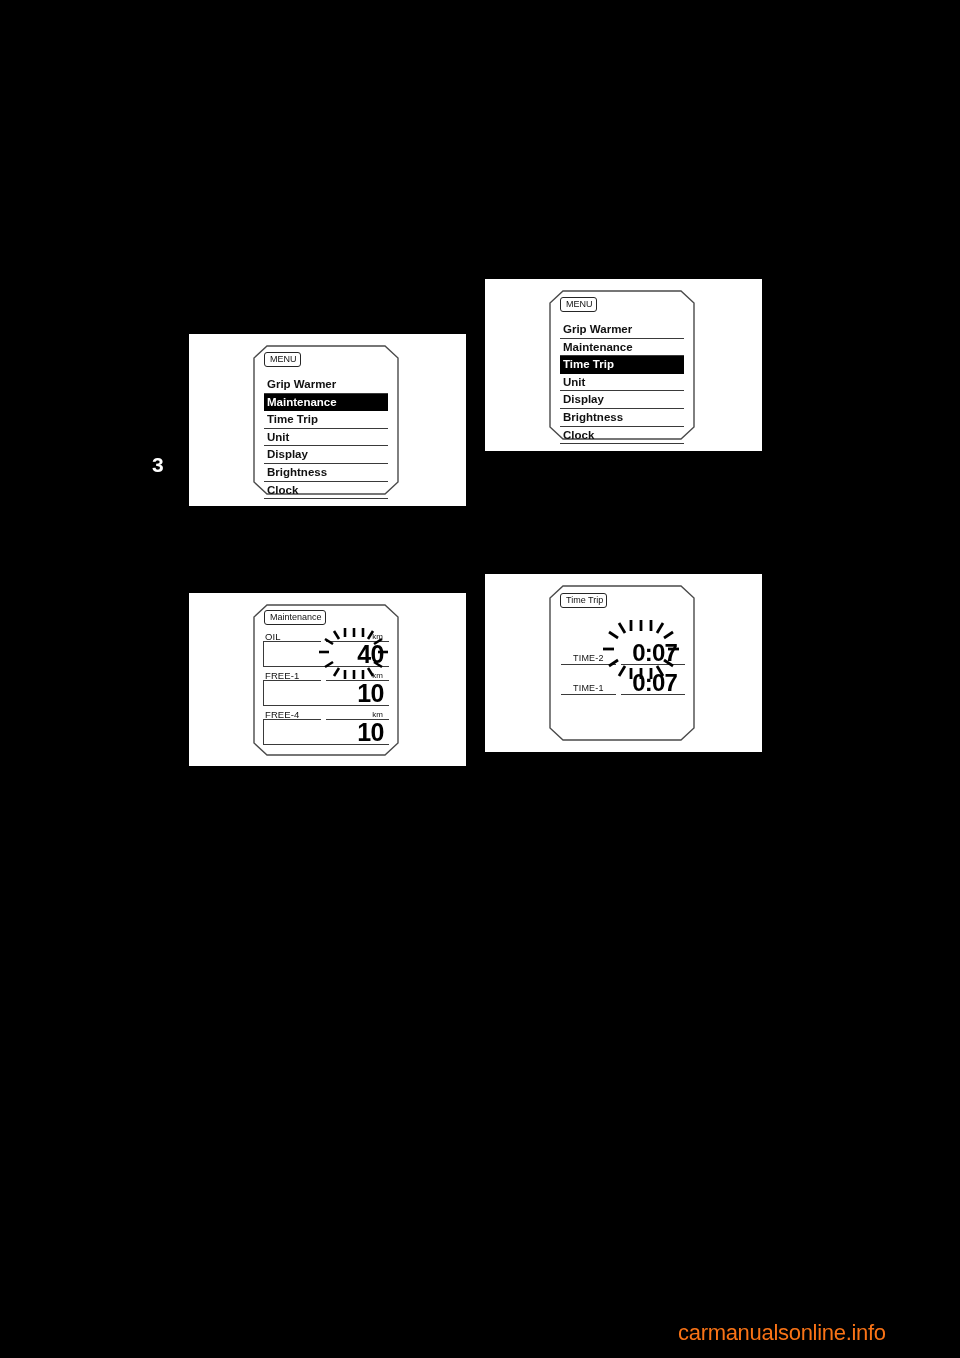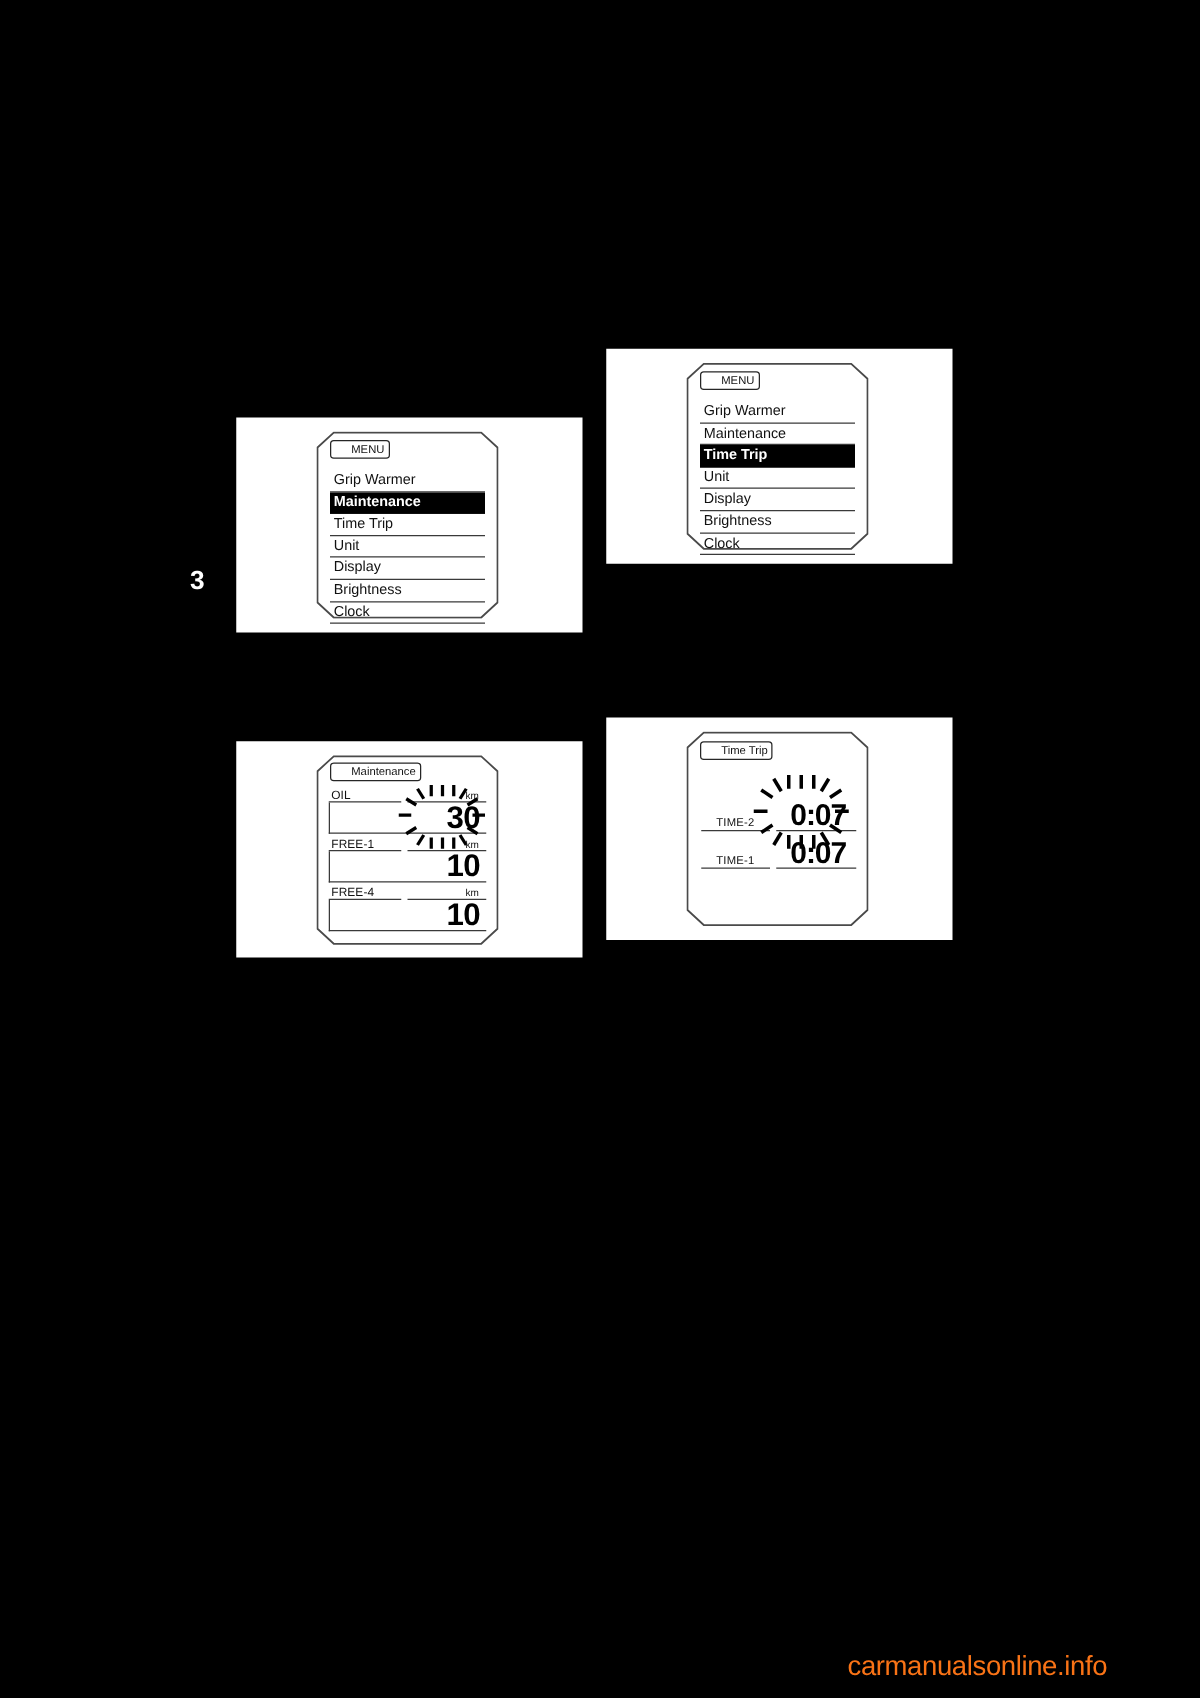--- a/index.html
+++ b/index.html
@@ -60,21 +60,21 @@
 
   
   .screen-title {
     position: absolute;
     border: 1.1px solid #262626;
     border-radius: 3px;
     background: #ffffff;
     color: #111111;
     font-size: 9px;
     line-height: 11px;
-    padding: 1px 3px 1px 16px;
+    padding: 1px 3px 1px 5px;
     white-space: nowrap;
     font-family: "Liberation Sans", sans-serif;
   }
 
   
   .menu-list {
     position: absolute;
     left: 11px;
     right: 11px;
     top: 31px;
@@ -86,20 +86,21 @@
     box-sizing: border-box;
   }
   .menu-row .menu-label {
     position: absolute;
     left: 3px;
     bottom: 1.5px;
     font-size: 11.5px;
     line-height: 13px;
     color: #111111;
     white-space: nowrap;
+    font-weight: bold;
   }
   .menu-row.selected {
     background: #000000;
     border-bottom: 1.1px solid #000000;
   }
   .menu-row.selected .menu-label {
     color: #ffffff;
     font-weight: bold;
   }
 
@@ -331,21 +332,21 @@
               <line x1="79" y1="26" x2="69" y2="26"></line>
               <line x1="16" y1="41" x2="24" y2="36"></line>
               <line x1="73" y1="41" x2="65" y2="36"></line>
               <line x1="25" y1="50" x2="30" y2="42"></line>
               <line x1="64" y1="50" x2="59" y2="42"></line>
               <line x1="36" y1="53" x2="36" y2="44"></line>
               <line x1="45" y1="53" x2="45" y2="44"></line>
               <line x1="54" y1="53" x2="54" y2="44"></line>
             </g>
           </svg>
-          <span class="mv">30</span>
+          <span class="mv">40</span>
         </div>
       </div>
 
       <div class="maint-row">
         <div class="maint-head">
           <div class="hl-left"></div>
           <div class="hl-right"></div>
           <span class="mh-left">FREE-1</span>
           <span class="mh-unit">km</span>
         </div>

